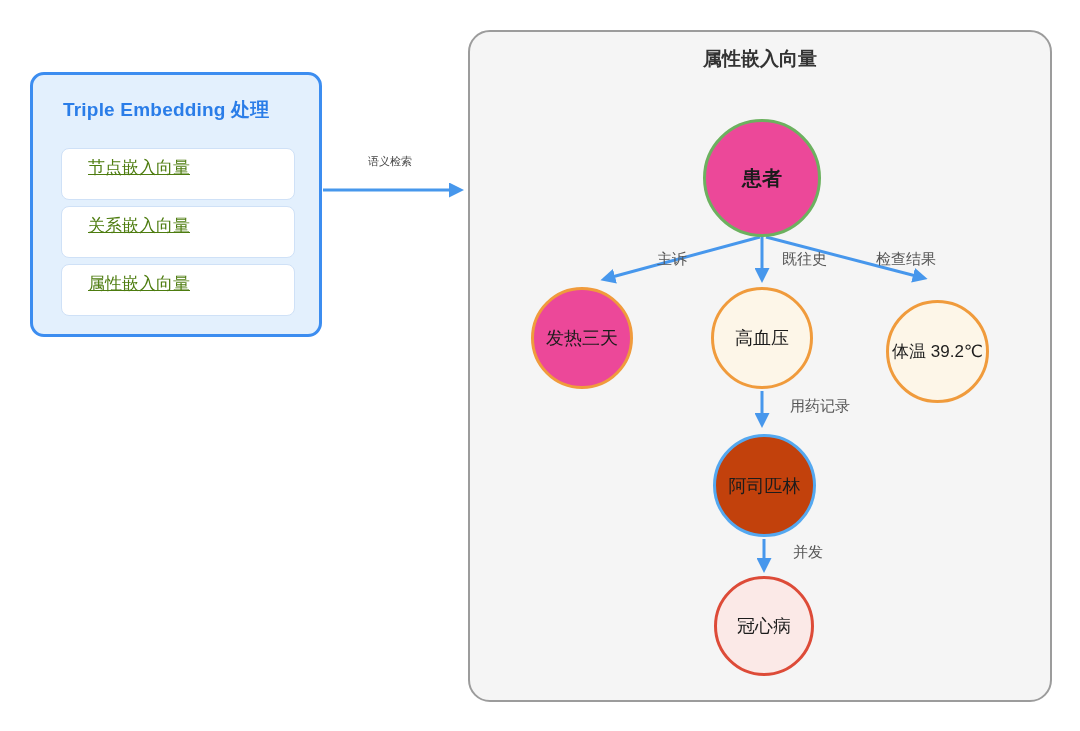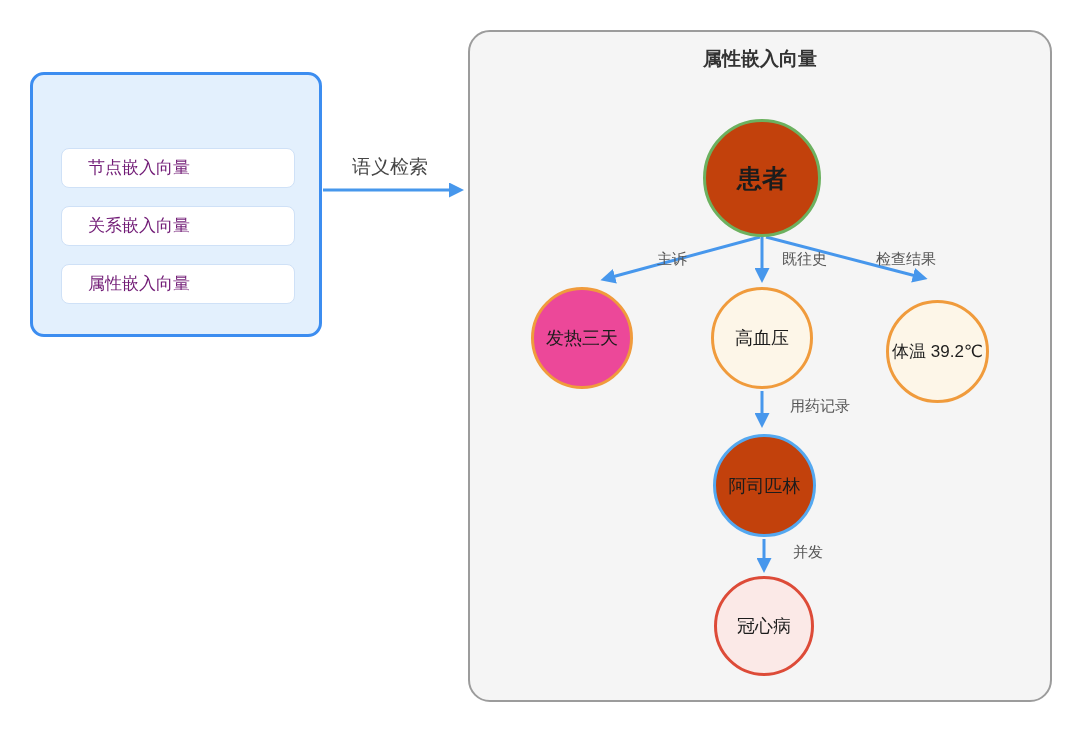--- a/index.html
+++ b/index.html
@@ -12,53 +12,53 @@
   
   .left-box {
     position: absolute; left: 30px; top: 72px; width: 292px; height: 265px;
     background: #e3f0fd; border: 3px solid #3c8df0; border-radius: 14px;
   }
   .left-title {
     position: absolute; left: 30px; top: 22px;
     font-size: 19px; font-weight: bold; color: #2a7de8; letter-spacing: 0.2px;
   }
   .left-item {
-    position: absolute; left: 28px; width: 234px; height: 40px;
+    position: absolute; left: 28px; width: 234px; height: 52px;
     background: #ffffff; border: 1px solid #cfe1f7; border-radius: 8px;
-    font-size: 17px; color: #701a75; line-height: 38px; padding-left: 26px;
+    font-size: 17px; color: #4d7c0f; line-height: 38px; padding-left: 26px; text-decoration: underline;
   }
   .left-item.i0 { top: 73px; }
   .left-item.i1 { top: 131px; }
   .left-item.i2 { top: 189px; }
 
   
   .connector-label {
     position: absolute; left: 340px; top: 154px; width: 100px;
-    text-align: center; font-size: 19px; color: #464646;
+    text-align: center; font-size: 11px; color: #464646;
   }
 
   
   .result-panel {
     position: absolute; left: 468px; top: 30px; width: 584px; height: 672px;
     background: #f5f5f5; border: 2px solid #9c9c9c; border-radius: 22px;
   }
   .panel-title {
     position: absolute; left: 468px; top: 46px; width: 584px;
     text-align: center; font-size: 19px; font-weight: bold; color: #333333;
   }
 
   
   .node {
     position: absolute; border-radius: 50%;
     display: flex; align-items: center; justify-content: center;
     border: 3px solid; font-size: 18px; color: #1c1c1c; text-align: center;
   }
   .node-patient {
     left: 703px; top: 119px; width: 118px; height: 118px;
-    background: #c2410c; border-color: #6cb15f; font-weight: bold; font-size: 25px;
+    background: #ec4899; border-color: #6cb15f; font-weight: bold; font-size: 20px;
   }
   .node-fever   { left: 531px; top: 287px; width: 102px; height: 102px; background: #ec4899; border-color: #f09b3c; }
   .node-hyper   { left: 711px; top: 287px; width: 102px; height: 102px; background: #fdf6e8; border-color: #f09b3c; }
   .node-temp    { left: 886px; top: 300px; width: 103px; height: 103px; background: #fdf6e8; border-color: #f09b3c; font-size: 17px; }
   .node-aspirin { left: 713px; top: 434px; width: 103px; height: 103px; background: #c2410c; border-color: #54a8f0; }
   .node-chd     { left: 714px; top: 576px; width: 100px; height: 100px; background: #fbe9e7; border-color: #dd4b38; }
 
   
   .edge-label { position: absolute; font-size: 15px; color: #555555; white-space: nowrap; margin-left: 12px; }
   .el-0 { left: 645px; top: 250px; }
@@ -76,20 +76,21 @@
     display: flex; align-items: center; gap: 6px; z-index: 5;
   }
   .watermark-text { font-size: 29px; color: #a3a3a3; letter-spacing: 1px; }
 </style>
 </head>
 <body>
 
 <div class="canvas">
 
   <div class="left-box">
+    <div class="left-title">Triple Embedding 处理</div>
     <div class="left-item i0">节点嵌入向量</div>
     <div class="left-item i1">关系嵌入向量</div>
     <div class="left-item i2">属性嵌入向量</div>
   </div>
 
   <div class="connector-label">语义检索</div>
 
   <div class="result-panel"></div>
   <div class="panel-title">属性嵌入向量</div>
 

